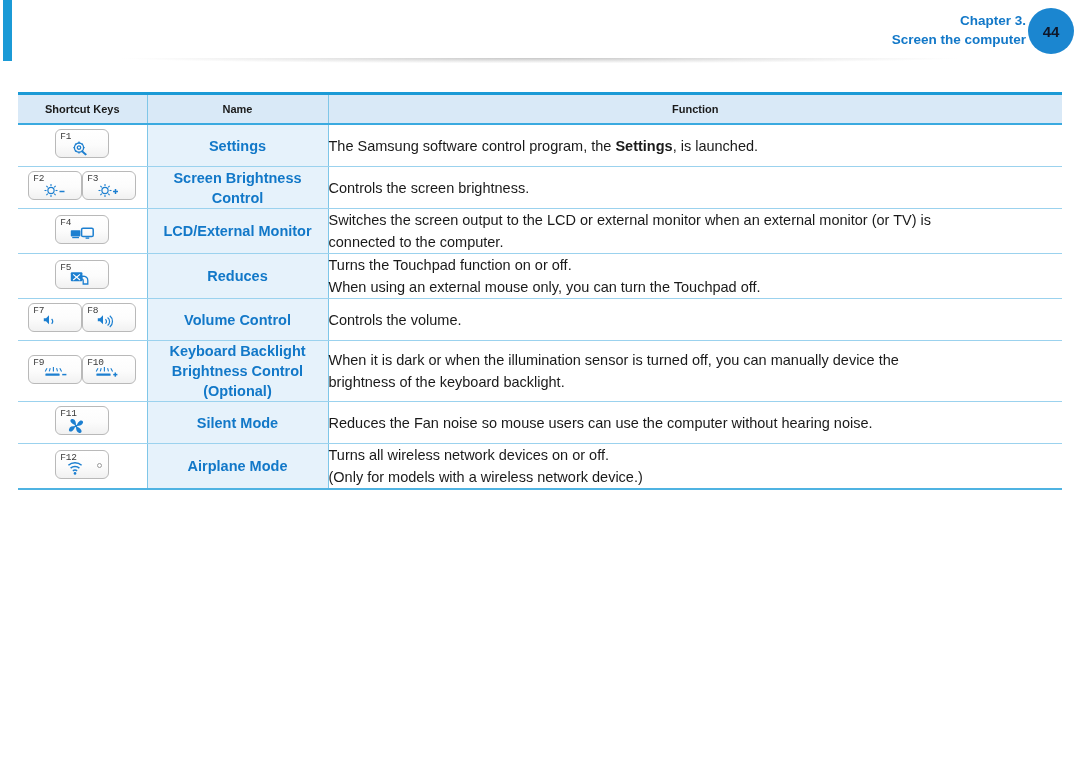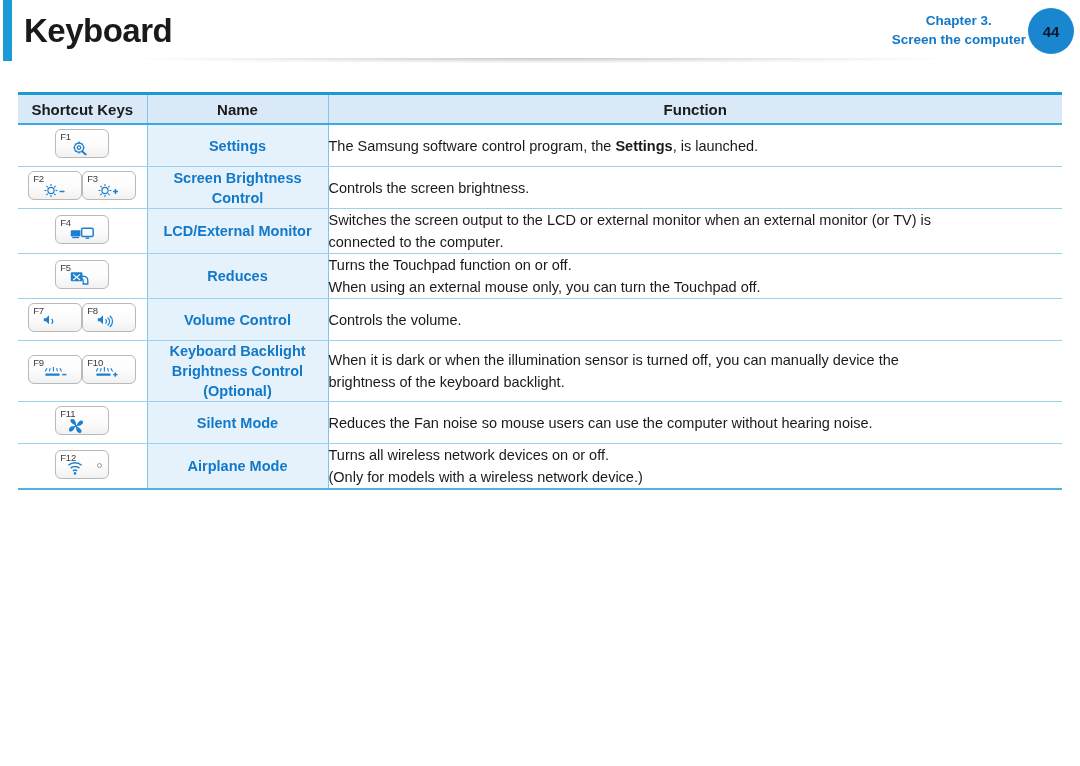--- a/index.html
+++ b/index.html
@@ -35,21 +35,21 @@
     left: 24px; top: 8px;
     font-size: 33px;
     font-weight: bold;
     letter-spacing: -0.5px;
     color: #1a1a1a;
     line-height: 46px;
   }
   .chapter-block {
     position: absolute;
     right: 54px; top: 11px;
-    text-align: center;
+    text-align: right;
     color: #1278c8;
     font-size: 13.5px;
     font-weight: bold;
     line-height: 19px;
   }
   .page-number-circle {
     position: absolute;
     right: 6px; top: 8px;
     width: 46px; height: 46px;
     border-radius: 50%;
@@ -77,21 +77,21 @@
     border-collapse: collapse;
     table-layout: fixed;
   }
   #shortcut-table col.c-keys { width: 129px; }
   #shortcut-table col.c-name { width: 181px; }
   #shortcut-table col.c-func { width: 734px; }
 
   #shortcut-table thead th {
     background: #d9e9f7;
     color: #1a1a1a;
-    font-size: 15px;
+    font-size: 11px;
     font-weight: bold;
     height: 28px;
     border-top: 3px solid #1b9ad6;
     border-bottom: 2px solid #3aaae0;
     text-align: center;
     padding: 0;
   }
   #shortcut-table thead th.th-name,
   #shortcut-table thead th.th-func {
     border-left: 1px solid #7fc6e8;
@@ -141,21 +141,21 @@
     margin: 4px auto;
     border: 1px solid #b9b9b9;
     border-radius: 6px;
     background: linear-gradient(180deg, #ffffff 0%, #fcfcfc 55%, #f1f1f1 100%);
     box-sizing: border-box;
   }
   .keycap .klabel {
     position: absolute;
     left: 4px; top: 1px;
     font-size: 9.5px;
-    font-family: Liberation Sans, sans-serif;
+    font-family: Liberation Mono, monospace;
     color: #3a3a3a;
     line-height: 11px;
     letter-spacing: -0.2px;
   }
   .keycap .kglyph {
     position: absolute;
     left: 14px;
     top: 10px;
     width: 24px; height: 17px;
   }
@@ -169,21 +169,20 @@
     background: #ffffff;
     box-sizing: border-box;
   }
   .kglyph svg { display: block; }
 </style>
 </head>
 <body>
 
 <div id="page-header">
   <div class="header-accent-bar"></div>
-  <div class="page-title">Keyboard</div>
   <div class="chapter-block">
     <div>Chapter 3.</div>
     <div>Screen the computer</div>
   </div>
   <div class="page-number-circle">44</div>
   <div class="header-shadow"></div>
 </div>
 
 <table id="shortcut-table">
   <colgroup>

